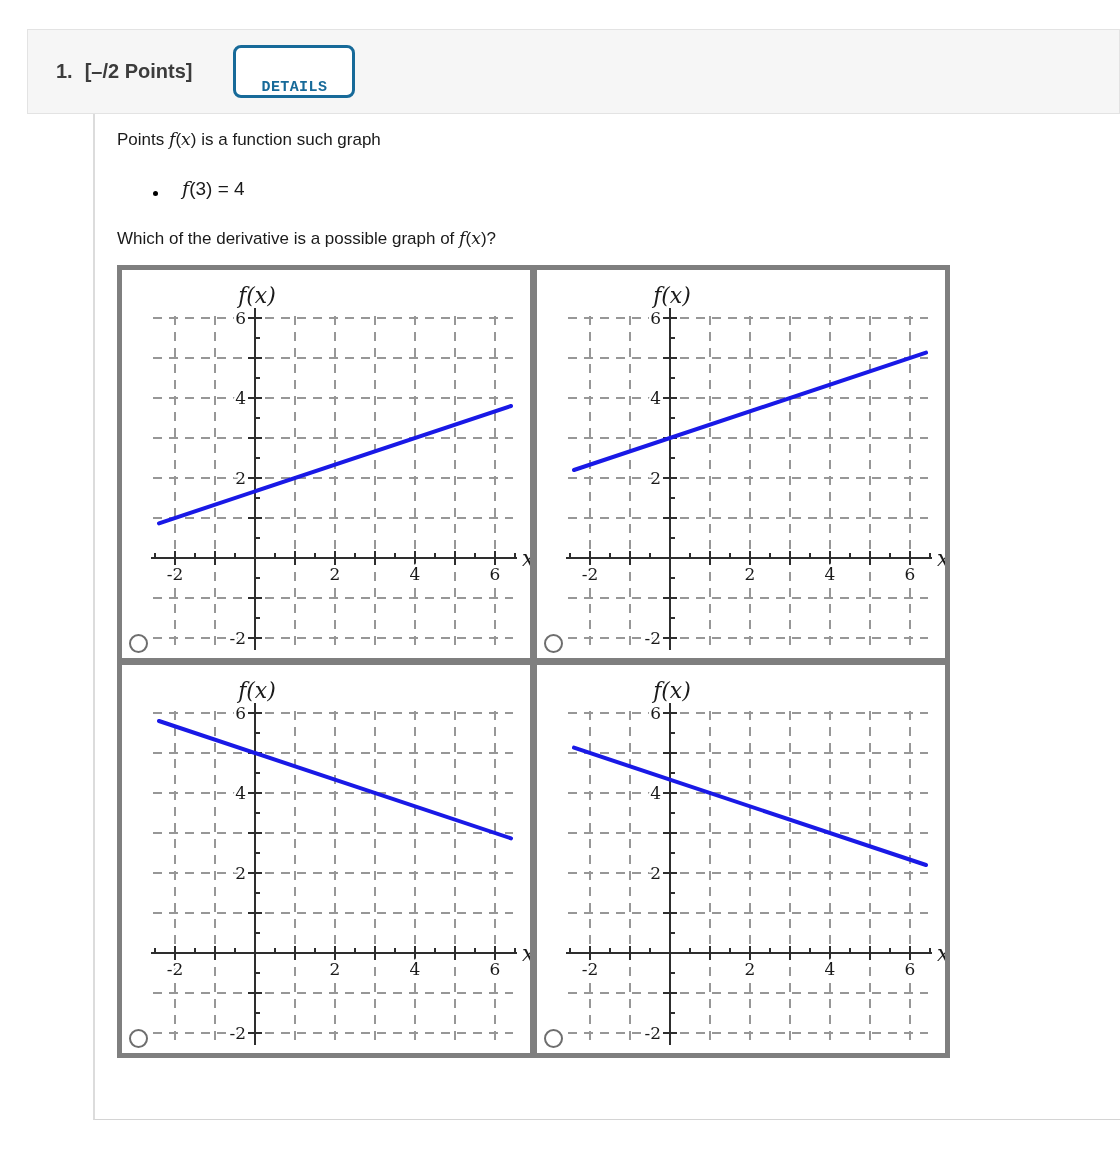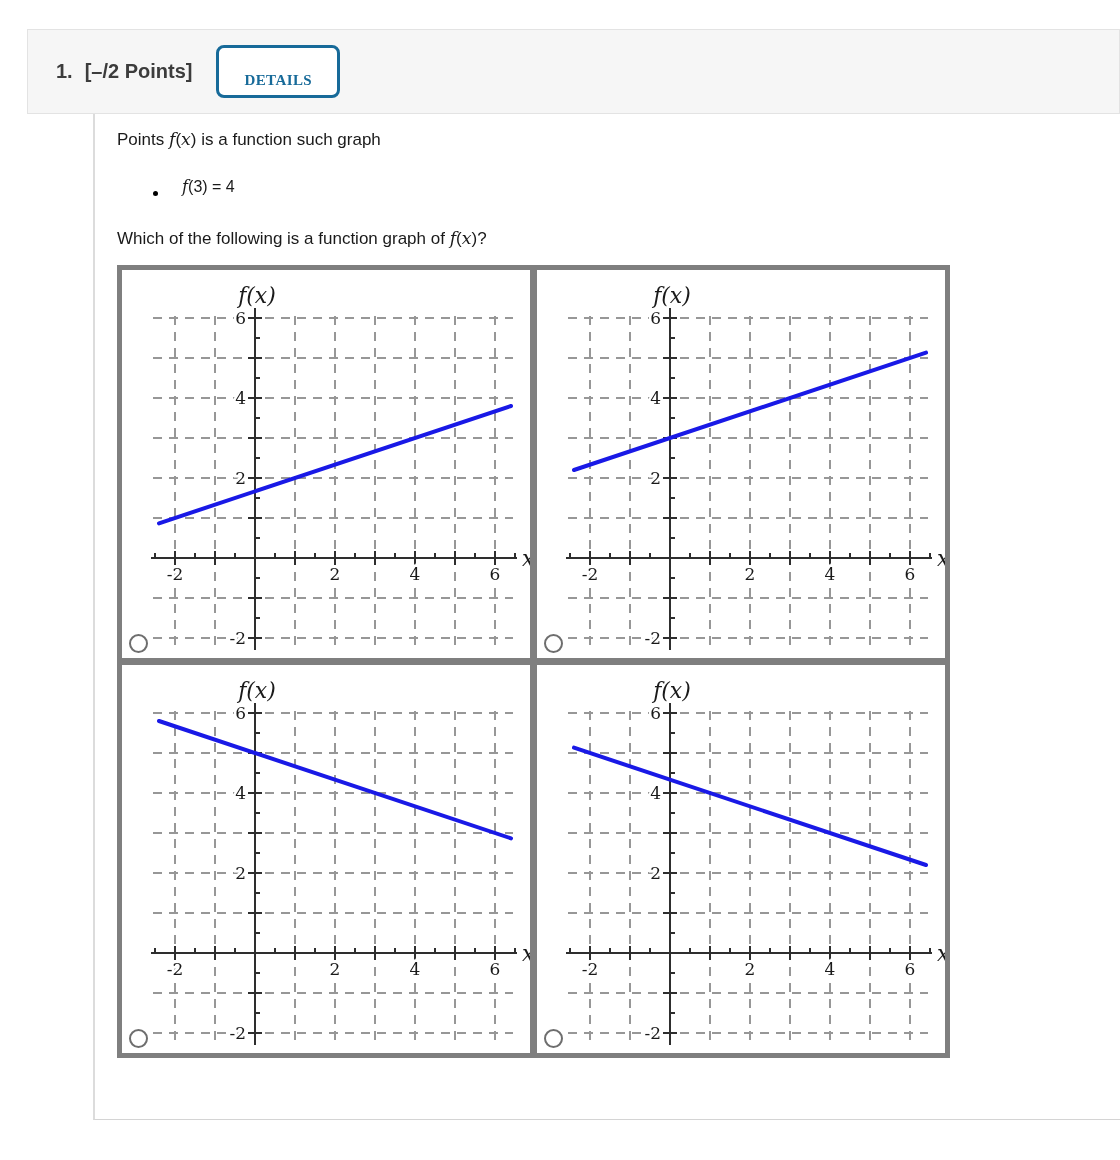--- a/index.html
+++ b/index.html
@@ -9,35 +9,35 @@
     font-family:"Liberation Sans", sans-serif; color:#1a1a1a;
   }
   .qheader {
     position:absolute; left:27px; right:0; top:29px; height:85px;
     background:#f6f6f6; border:1px solid #e3e3e3;
     display:flex; align-items:center;
   }
   .qtitle { margin-left:28px; font-size:20px; font-weight:bold; color:#3c3c3c; white-space:pre; }
   .qtitle .num { margin-right:12px; }
   .details-btn {
-    margin-left:24px; background:#ffffff; color:#176a99;
+    margin-left:41px; background:#ffffff; color:#176a99;
     border:3px solid #176a99; border-radius:8px;
-    font-family:Liberation Serif, serif;
+    font-family:Liberation Mono, monospace;
     font-size:15px; font-weight:bold; letter-spacing:0.4px;
-    padding:9px 25px; height:53px; line-height:47px; cursor:pointer;
+    padding:16px 25px; height:53px; line-height:47px; cursor:pointer;
   }
   .qbody {
     position:absolute; left:93px; top:114px; right:0; height:1006px;
     border-left:2px solid #dcdcdc; border-bottom:1px solid #d4d4d4;
     padding:14px 0 0 22px;
   }
   .intro { font-size:17px; line-height:22px; }
   .mi { font-style:italic; font-family:"DejaVu Serif", serif; font-size:1.02em; }
   .bullets { margin-top:26px; }
-  .bullet-row { display:flex; align-items:baseline; height:32px; font-size:16px; }
+  .bullet-row { display:flex; align-items:baseline; height:32px; font-size:19px; }
   .bullet-dot { width:5px; height:5px; border-radius:50%; background:#000; margin:0 24px 0 36px; align-self:center; flex:0 0 auto; }
   .prompt { margin-top:18px; font-size:17px; line-height:22px; }
   .answers-grid {
     margin-top:15px; width:833px;
     display:grid; grid-template-columns:408px 408px; grid-template-rows:388px 388px;
     gap:7px; background:#7f7f7f; border:5px solid #7f7f7f;
   }
   .cell { position:relative; background:#ffffff; }
   .cell svg { position:absolute; left:0; top:0; display:block; }
   .radio {
@@ -61,21 +61,21 @@
 <div class="qbody">
   <div class="intro"><span>Points  </span><span class="mi">f</span><span>(</span><span class="mi">x</span><span>)  is a function such graph</span></div>
 
   <div class="bullets">
     <div class="bullet-row">
       <span class="bullet-dot"></span>
       <span><span class="mi">f</span><span>(3) = 4</span></span>
     </div>
   </div>
 
-  <div class="prompt"><span>Which of the following is a function graph of  </span><span class="mi">f</span><span>(</span><span class="mi">x</span><span>)?</span></div>
+  <div class="prompt"><span>Which of the derivative is a possible graph of  </span><span class="mi">f</span><span>(</span><span class="mi">x</span><span>)?</span></div>
 
   <div class="answers-grid">
     <div class="cell">
       <svg width="408" height="388" viewBox="0 0 408 388">
           <line x1="31" y1="368" x2="391" y2="368" stroke="#979797" stroke-width="2" stroke-dasharray="9 7"></line>
           <line x1="31" y1="328" x2="391" y2="328" stroke="#979797" stroke-width="2" stroke-dasharray="9 7"></line>
           <line x1="31" y1="248" x2="391" y2="248" stroke="#979797" stroke-width="2" stroke-dasharray="9 7"></line>
           <line x1="31" y1="208" x2="391" y2="208" stroke="#979797" stroke-width="2" stroke-dasharray="9 7"></line>
           <line x1="31" y1="168" x2="391" y2="168" stroke="#979797" stroke-width="2" stroke-dasharray="9 7"></line>
           <line x1="31" y1="128" x2="391" y2="128" stroke="#979797" stroke-width="2" stroke-dasharray="9 7"></line>

